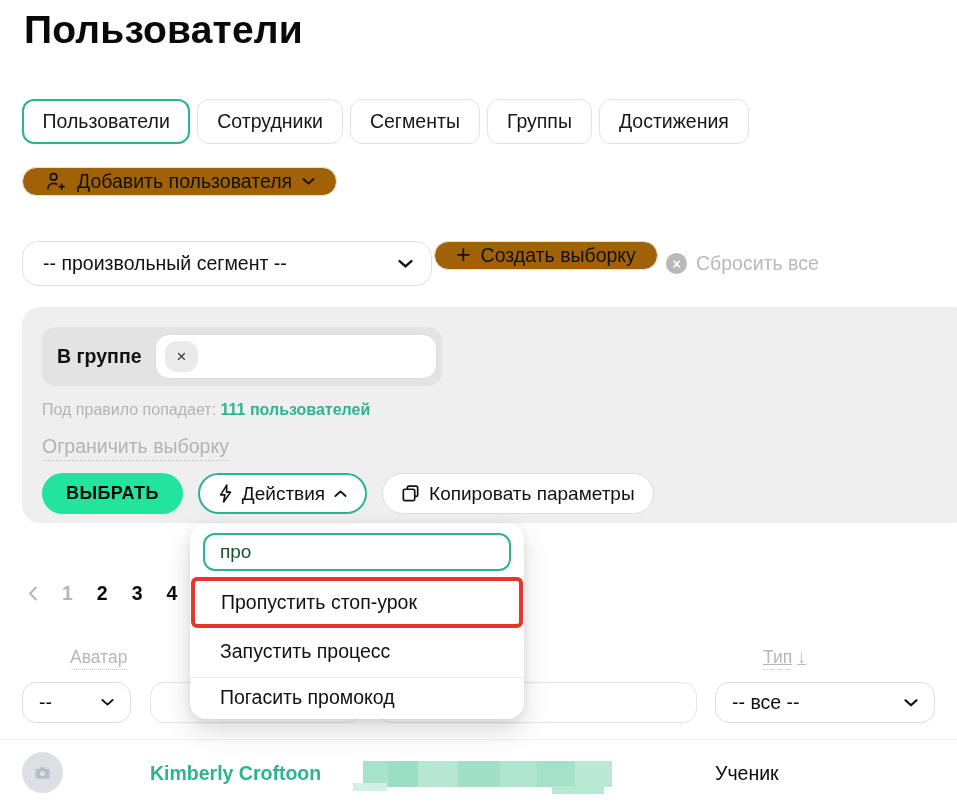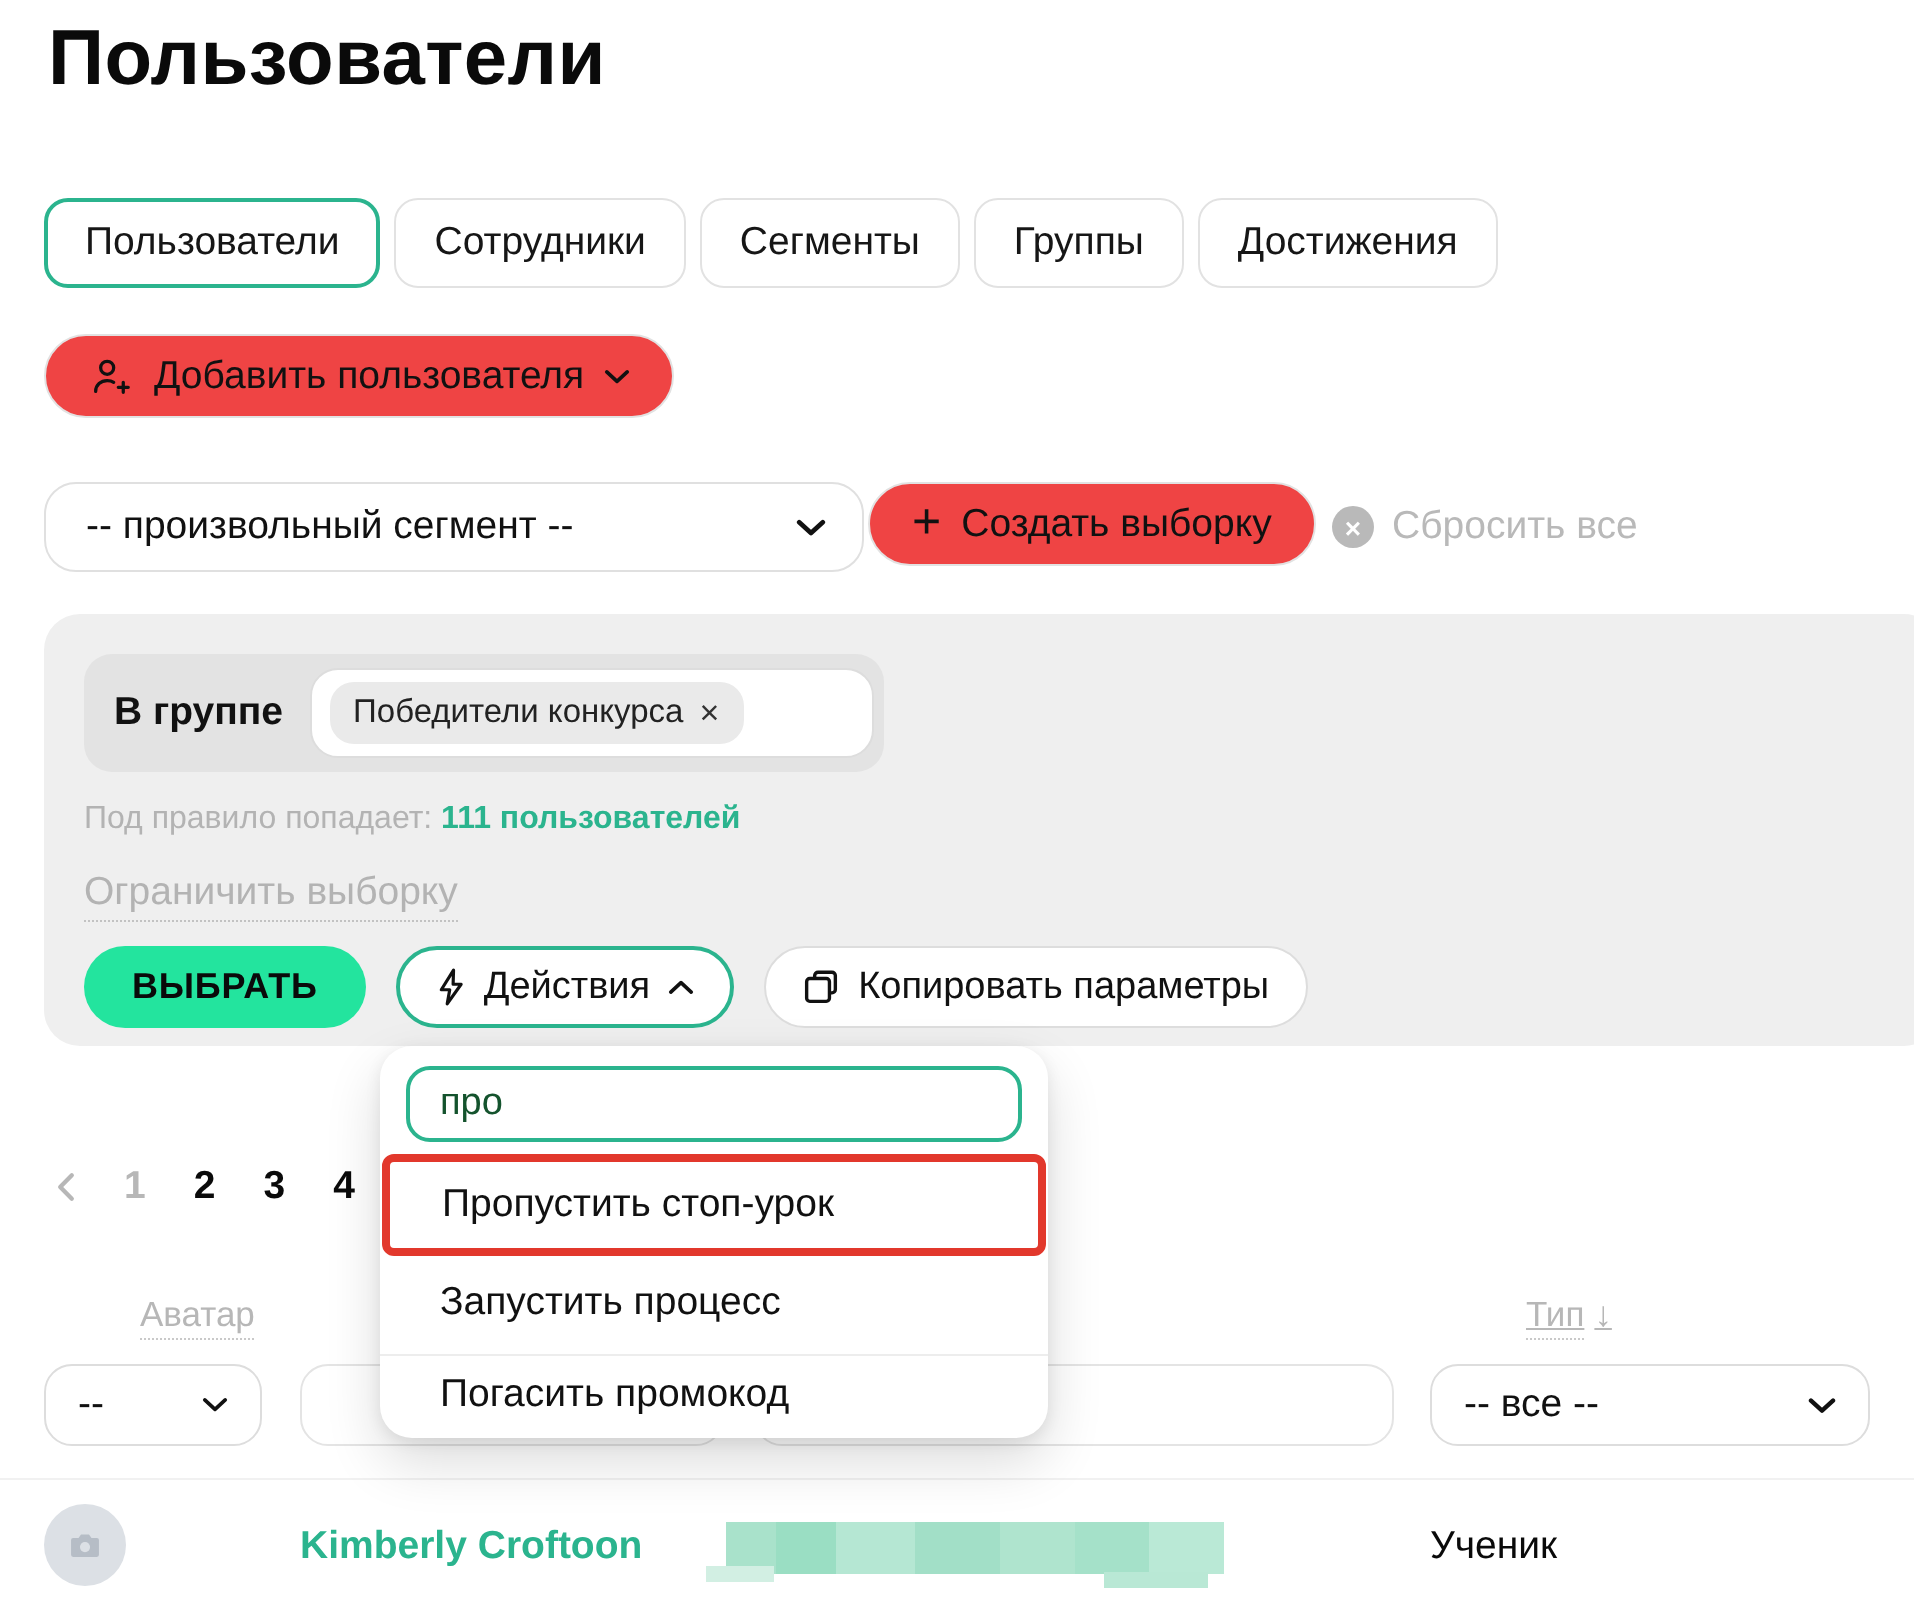--- a/index.html
+++ b/index.html
@@ -8,21 +8,21 @@
   #screen { position:relative; width:957px; height:804px; overflow:hidden; background:#fff; }
 
   .page-title { position:absolute; left:24px; top:8px; font-size:39px; font-weight:800; letter-spacing:.2px; color:#0a0a0a; }
 
   
   .tabs { position:absolute; left:22px; top:99px; display:flex; gap:7px; }
   .tab { height:45px; display:flex; align-items:center; padding:0 19px; border:1.5px solid #e2e2e2; border-radius:12px; background:#fff; font-size:19.5px; color:#161616; white-space:nowrap; cursor:pointer; }
   .tab.active { border:2px solid #2bb48e; padding:0 18.5px; }
 
   
-  .btn-pill { display:flex; align-items:center; gap:10px; height:42px; border:1.5px solid #e2e2e2; border-radius:23px; background:#ef4444; padding:0 21px; font-size:19.5px; white-space:nowrap; cursor:pointer; }
+  .btn-pill { display:flex; align-items:center; gap:10px; height:29px; border:1.5px solid #e2e2e2; border-radius:23px; background:#a16207; padding:0 21px; font-size:19.5px; white-space:nowrap; cursor:pointer; }
   .add-user { position:absolute; left:22px; top:167px; }
 
   
   .segment-select { position:absolute; left:22px; top:241px; width:410px; height:45px; border:1.5px solid #e0e0e0; border-radius:16px; background:#fff; display:flex; align-items:center; justify-content:space-between; padding:0 18px 0 20px; font-size:19.5px; cursor:pointer; }
   .create-btn { position:absolute; left:434px; top:241px; }
   .plus-glyph { font-size:25px; font-weight:400; line-height:1; margin-top:-2px; }
   .reset-all { position:absolute; left:666px; top:241px; height:45px; display:flex; align-items:center; gap:9px; color:#b9b9b9; font-size:19.5px; cursor:pointer; }
   .circle-x { width:21px; height:21px; border-radius:50%; background:#b9b9b9; color:#fff; font-size:14px; font-weight:700; display:flex; align-items:center; justify-content:center; line-height:1; }
   .additional-link { position:absolute; left:812px; top:241px; height:45px; display:flex; align-items:center; color:#1db782; font-size:19.5px; font-weight:500; white-space:nowrap; cursor:pointer; }
 
@@ -134,21 +134,20 @@
     <span class="circle-x">×</span>
     <span>Сбросить все</span>
   </div>
 
 
   <section class="rule-panel">
     <div class="rule-box">
       <span class="rule-box-label">В группе</span>
       <div class="group-input">
         <span class="chip">
-          <span>Победители конкурса</span>
           <span class="chip-x">×</span>
         </span>
       </div>
     </div>
     <div class="match-line">
       <span>Под правило попадает:</span>
       <span class="match-count">111 пользователей</span>
     </div>
     <div class="limit-link">Ограничить выборку</div>
     <div class="panel-actions">

